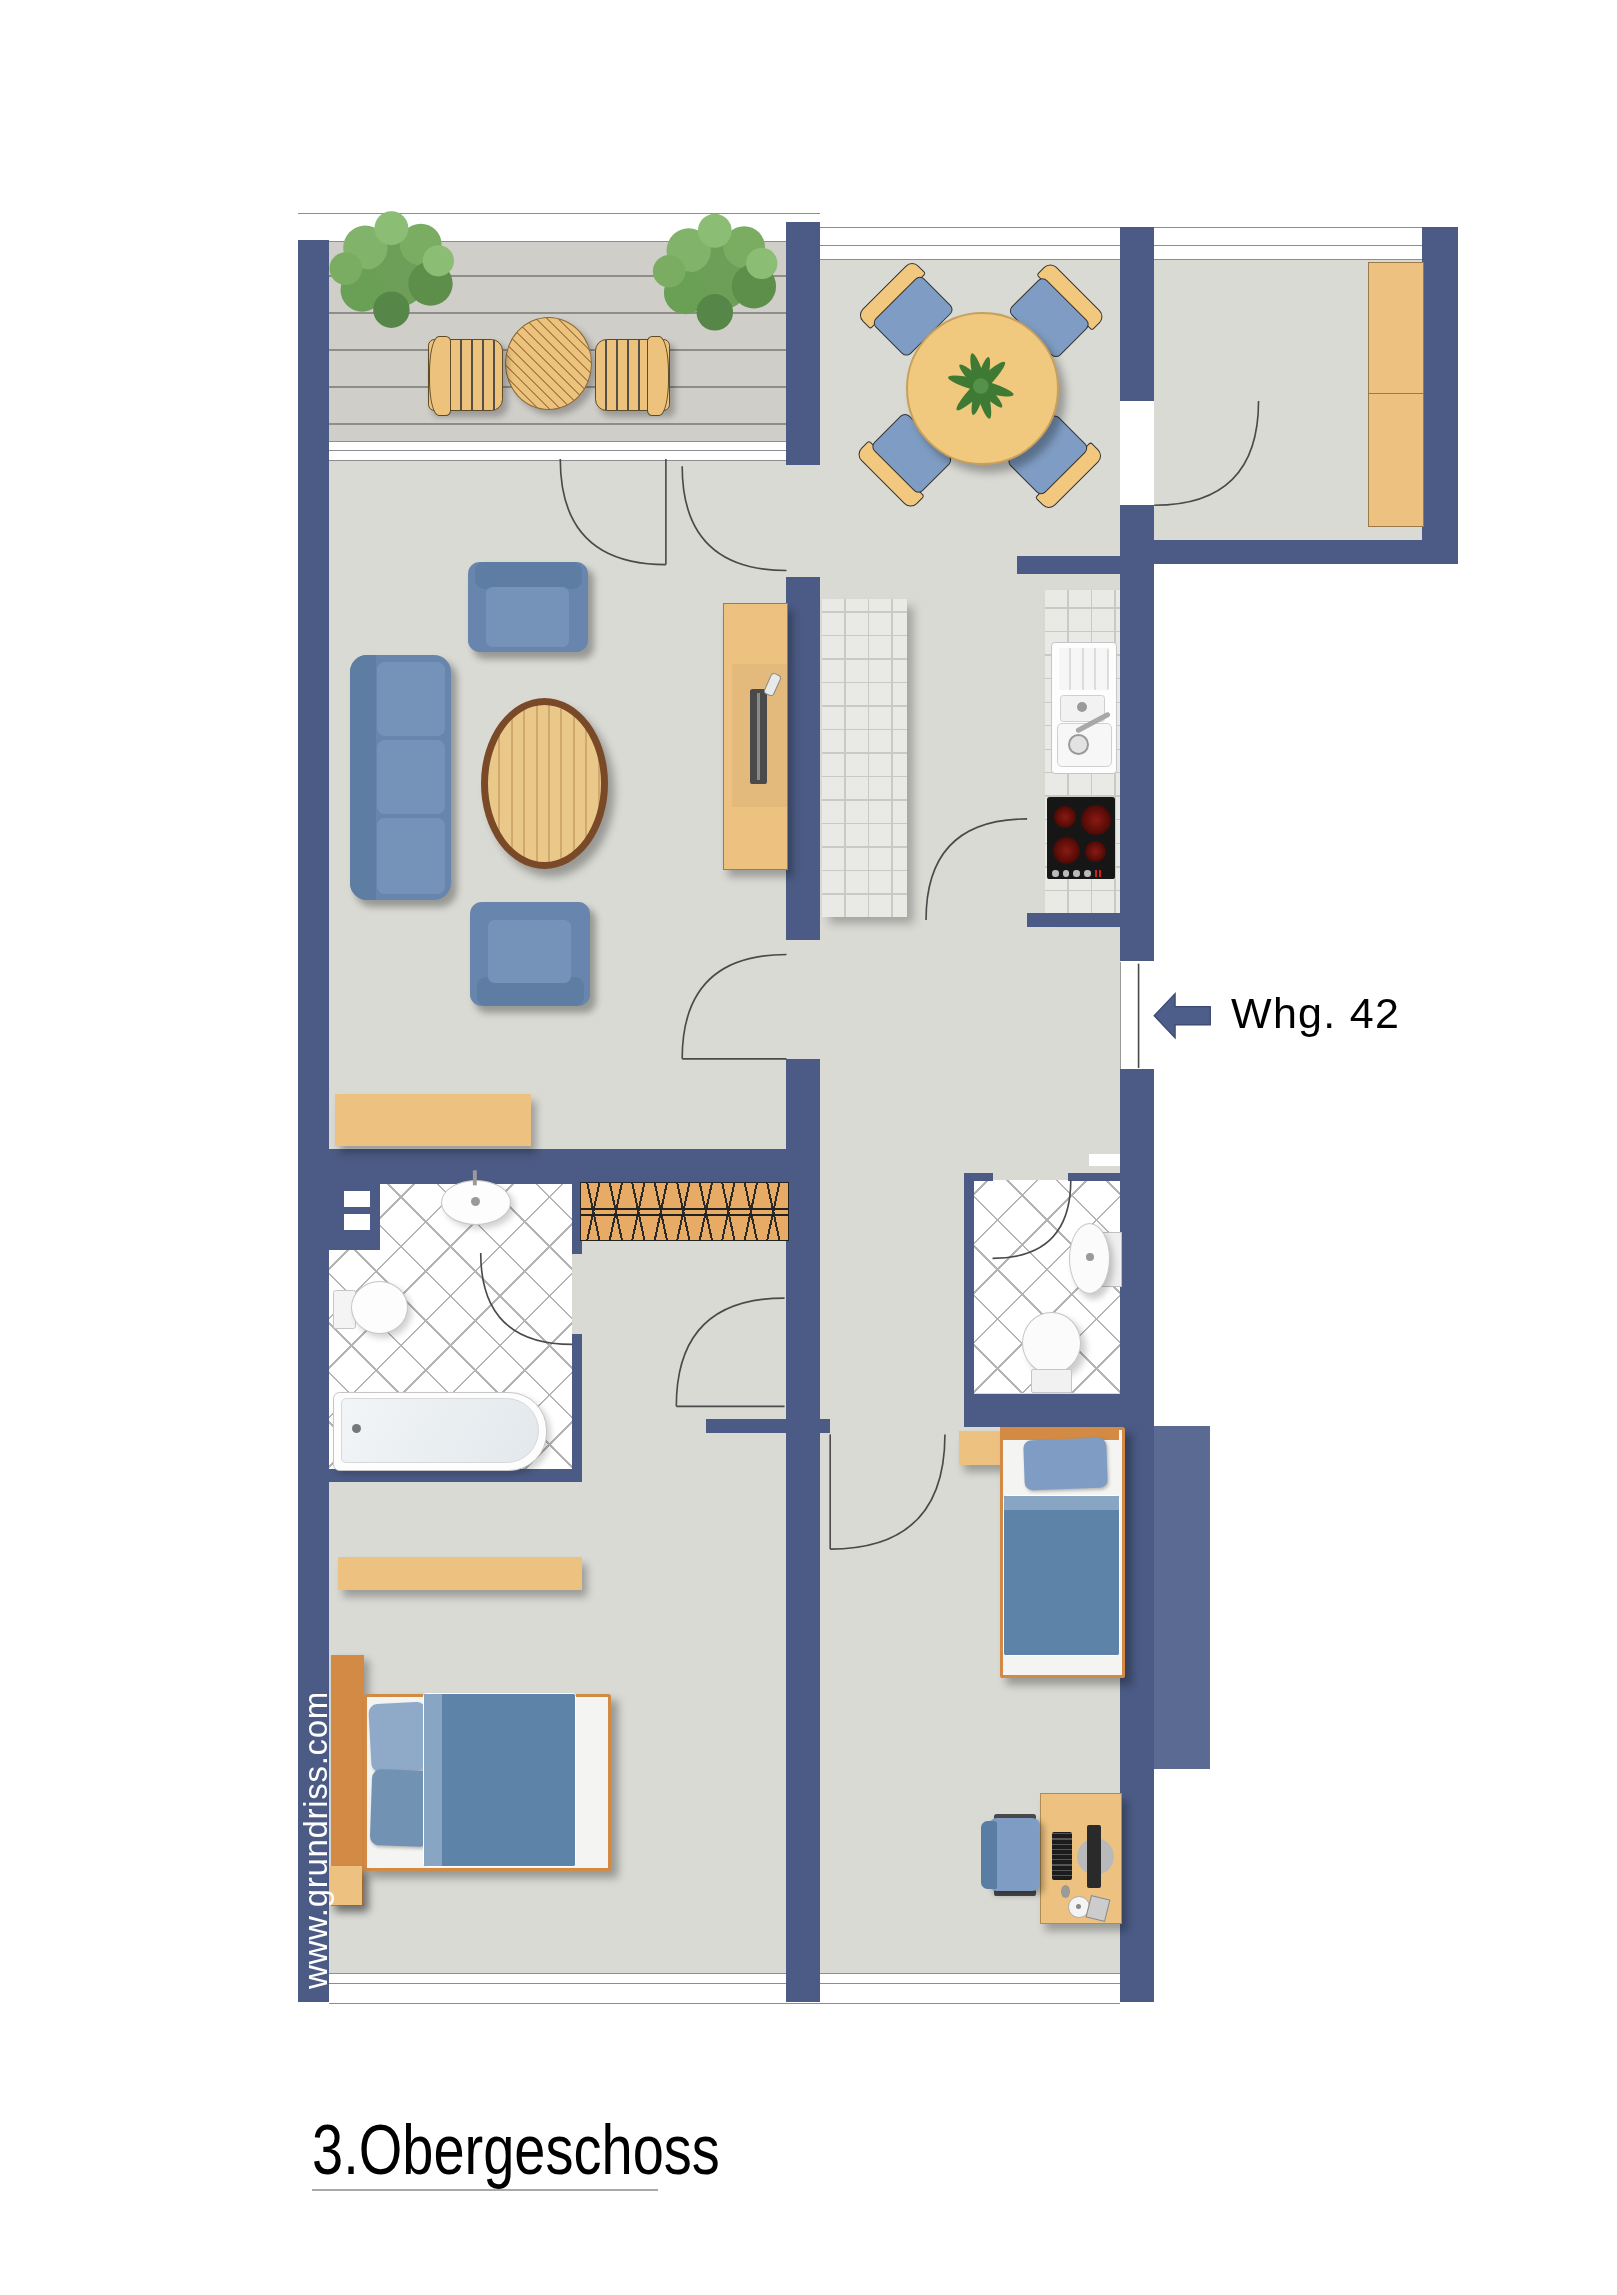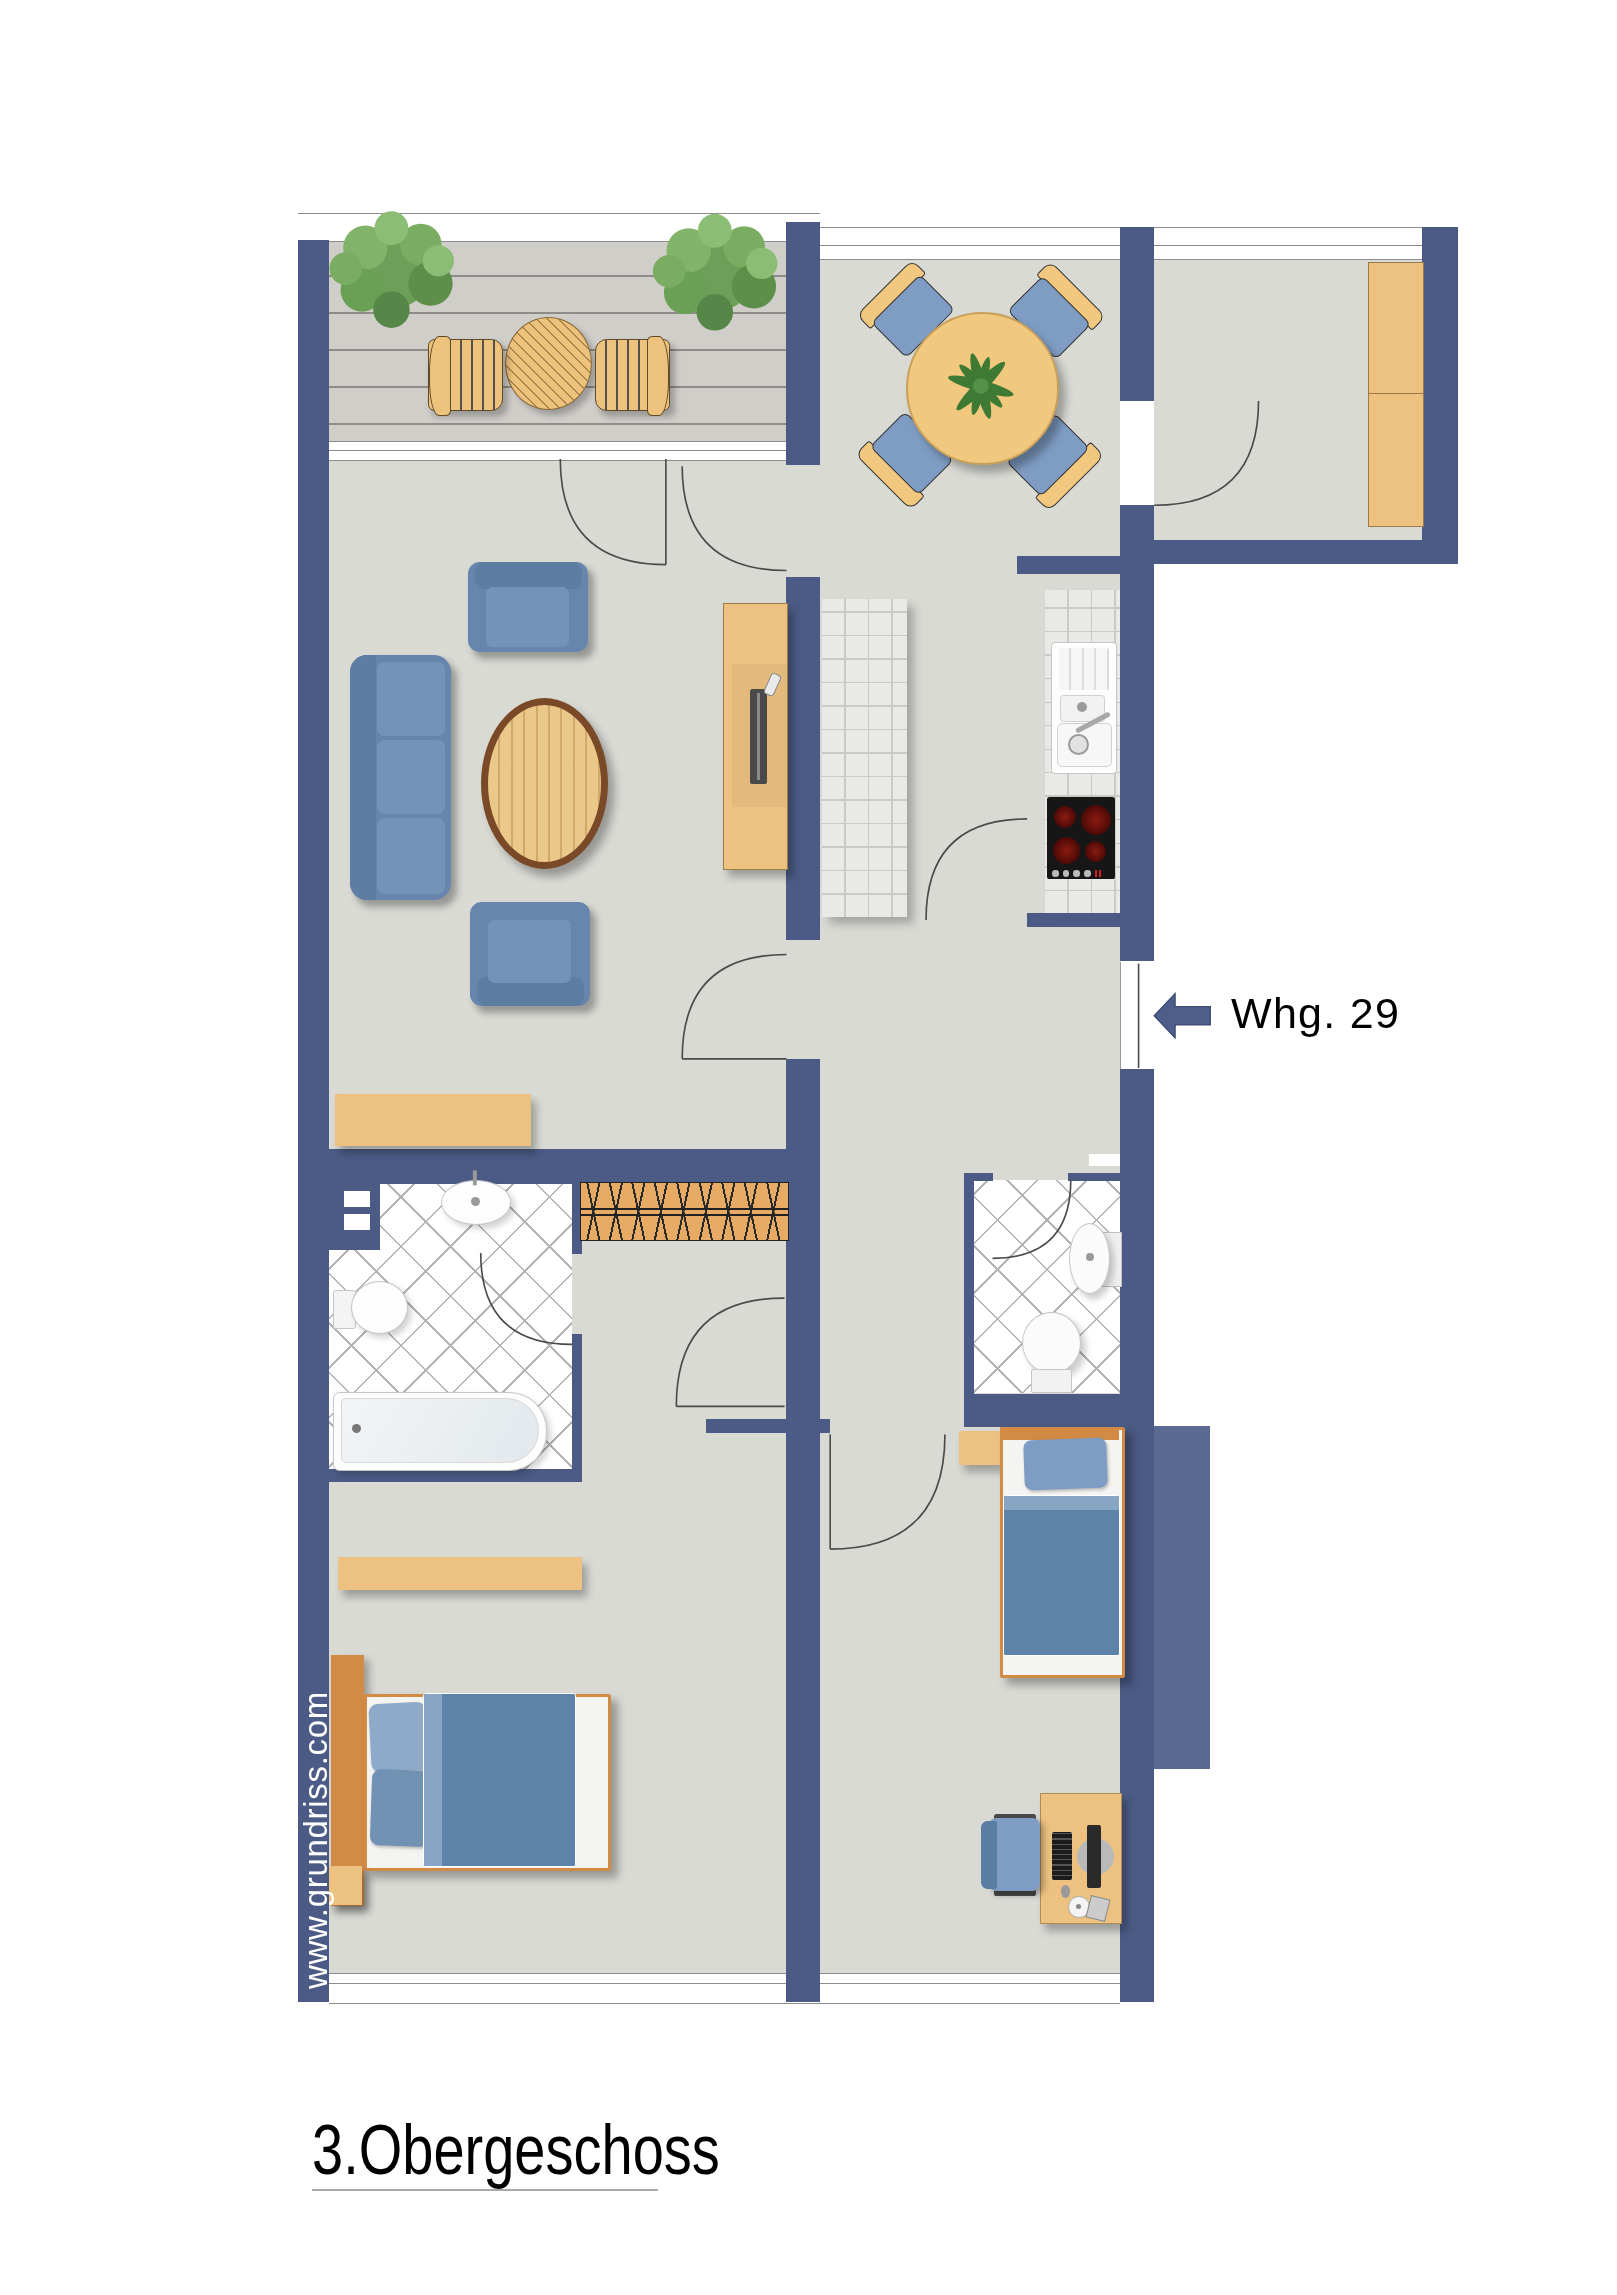--- a/index.html
+++ b/index.html
@@ -292,21 +292,21 @@
       <ellipse cx="1504" cy="592" rx="52" ry="9" transform="rotate(15 1504 592)"></ellipse>
       <ellipse cx="1504" cy="592" rx="52" ry="9" transform="rotate(75 1504 592)"></ellipse>
       <ellipse cx="1504" cy="592" rx="52" ry="9" transform="rotate(135 1504 592)"></ellipse>
       <ellipse cx="1504" cy="592" rx="46" ry="8" transform="rotate(45 1504 592)"></ellipse>
       <ellipse cx="1504" cy="592" rx="46" ry="8" transform="rotate(105 1504 592)"></ellipse>
       <circle cx="1504" cy="592" r="12" fill="#54924a"></circle>
     </g>
     <polygon points="1770,1558 1802,1524 1802,1544 1856,1544 1856,1572 1802,1572 1802,1592" fill="#4e5e8a" stroke="#3a4a70" stroke-width="2"></polygon>
   </svg>
 
-  <div class="label" style="left:1231px;top:989px;font-size:43px;letter-spacing:1.3px;">Whg. 29</div>
+  <div class="label" style="left:1231px;top:989px;font-size:43px;letter-spacing:1.3px;">Whg. 42</div>
 
   <div class="label" style="left:312px;top:2110px;font-size:70px;transform:scaleX(0.80);transform-origin:0 0;">3.Obergeschoss</div>
   <div class="abs" style="left:312px;top:2189px;width:346px;height:2px;background:#a9a9a9;"></div>
 
   <div class="label" style="left:297px;top:1989px;width:470px;font-size:33px;color:#ffffff;transform:rotate(-90deg);transform-origin:0 0;letter-spacing:0.7px;">www.grundriss.com</div>
 
 </div>
 
 
 </body></html>

